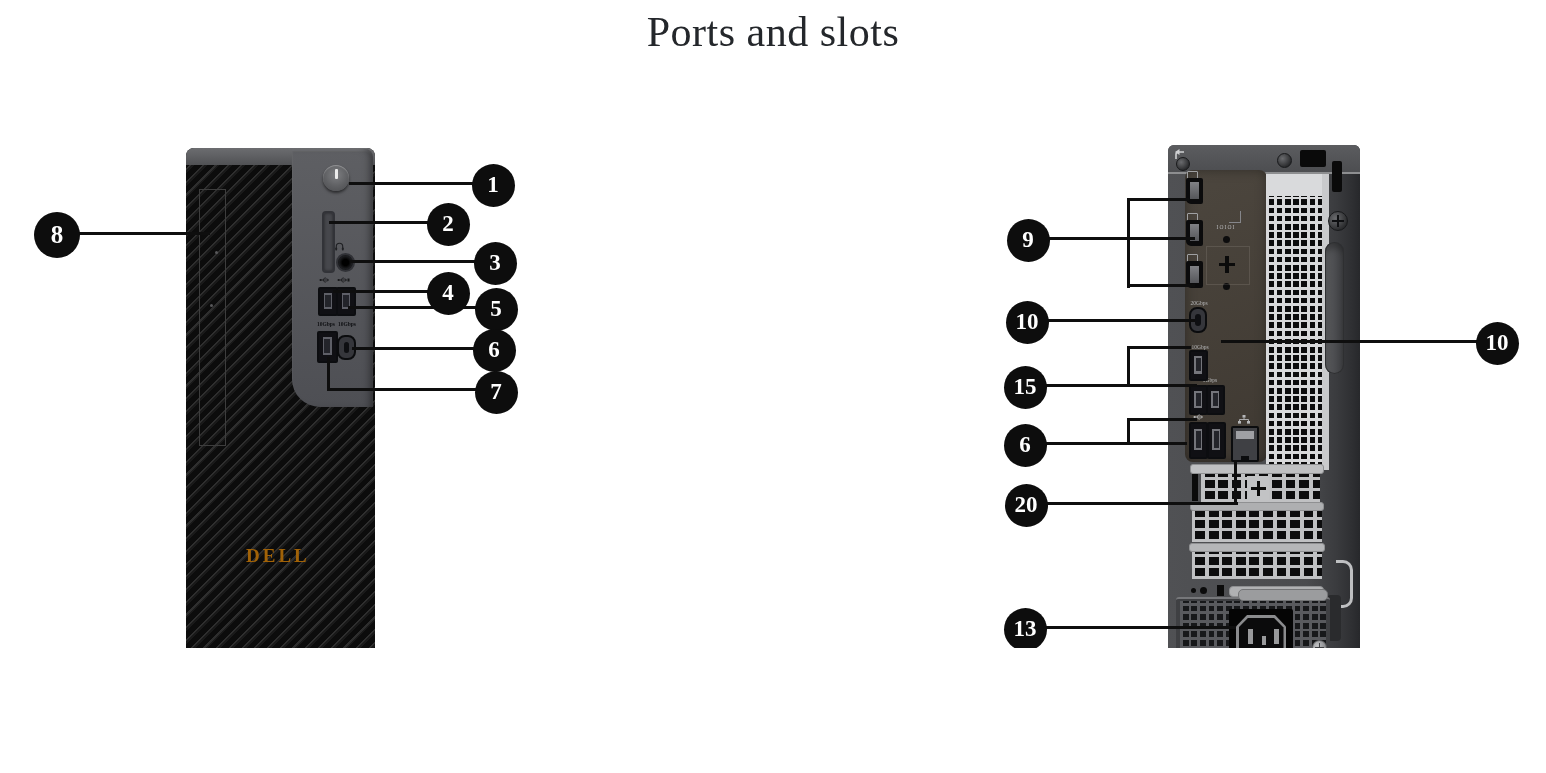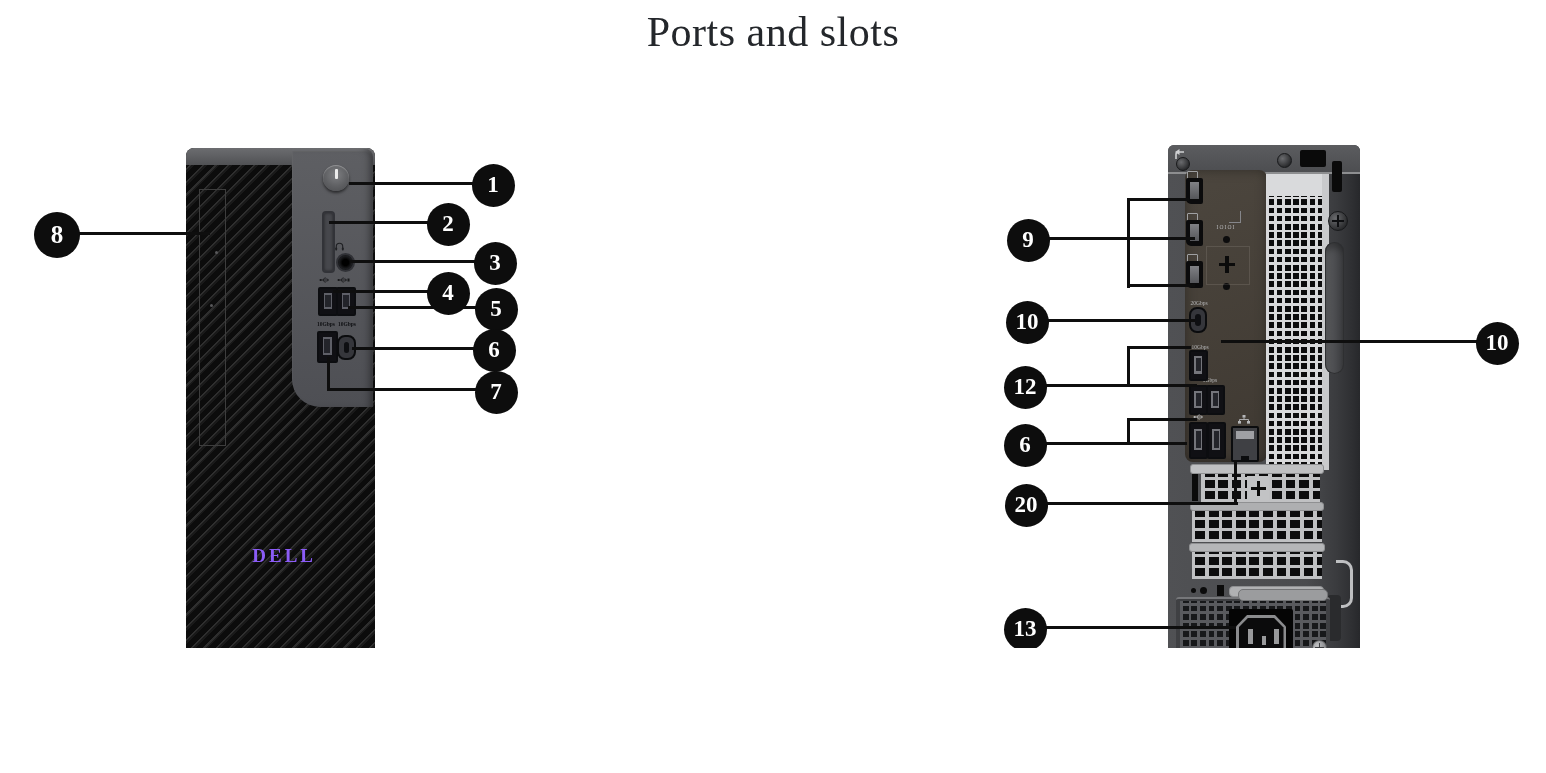--- a/index.html
+++ b/index.html
@@ -16,21 +16,21 @@
   .ln{position:absolute;background:#0e0e0e;z-index:5;}
   
   .front-body{background:repeating-linear-gradient(135deg,#0c0c0c 0 5.5px,#2e2e2e 5.5px 7px,#191919 7px 9px);
               border-radius:8px 8px 5px 5px;}
   .front-cap{background:linear-gradient(#6c6d70,#505154);border-radius:8px 8px 0 0;}
   .front-panel{background:linear-gradient(180deg,#5e5f63,#4e4f54);
                border-radius:0 8px 0 28px;
                box-shadow:inset -7px 0 9px -5px rgba(0,0,0,.5), inset 0 2px 2px rgba(255,255,255,.12);}
   .bay{border:1px solid #3d3d3d;}
   .dot{background:#58585a;border-radius:50%;}
-  .logo{color:#8b5cf6;font-weight:bold;font-size:19px;letter-spacing:3px;text-align:right;}
+  .logo{color:#a16207;font-weight:bold;font-size:19px;letter-spacing:3px;text-align:left;}
   
   .usbA{background:#101014;border:2px solid #0c0d10;border-radius:2px;}
   .usbA::before{content:"";position:absolute;left:22%;top:14%;width:52%;height:66%;background:#5e5f67;}
   .usbA::after{content:"";position:absolute;left:30%;top:22%;width:36%;height:50%;background:#23242a;}
   .usbA.dark::before{background:#74757b;}
   .usbC{border:2.5px solid #0b0c0e;border-radius:8px;background:#35363b;}
   .usbC::before{content:"";position:absolute;left:30%;top:24%;width:38%;height:52%;background:#0e0f12;border-radius:3px;}
   .jack{border-radius:50%;background:radial-gradient(circle,#000 30%,#1c1d20 60%,#0a0a0b 100%);border:2.5px solid #303136;}
   .pwr{border-radius:50%;background:radial-gradient(circle at 50% 38%,#7e7f82,#5f6063 55%,#4a4b4e 100%);
        box-shadow:0 2px 3px rgba(0,0,0,.55), inset 0 1px 1px rgba(255,255,255,.3);}
@@ -241,18 +241,18 @@
     <div class="ln" style="left:1046px;top:442px;width:141px;height:3px;"></div>
     <div class="ln" style="left:1127px;top:418px;width:3px;height:27px;"></div>
     <div class="ln" style="left:1127px;top:418px;width:70px;height:3px;"></div>
     <div class="ln" style="left:1047px;top:502px;width:191px;height:3px;"></div>
     <div class="ln" style="left:1234px;top:460px;width:3px;height:45px;"></div>
     <div class="ln" style="left:1046px;top:626px;width:190px;height:3px;"></div>
 
     <div class="cl" style="left:1006.5px;top:218.5px;">9</div>
     <div class="cl" style="left:1005.5px;top:300.5px;">10</div>
     <div class="cl" style="left:1475.5px;top:321.5px;">10</div>
-    <div class="cl" style="left:1003.5px;top:365.5px;">12</div>
+    <div class="cl" style="left:1003.5px;top:365.5px;">15</div>
     <div class="cl" style="left:1003.5px;top:423.5px;">6</div>
     <div class="cl" style="left:1004.5px;top:483.5px;">20</div>
     <div class="cl" style="left:1003.5px;top:607.5px;">13</div>
   </div>
 </div>
 
 </body></html>

